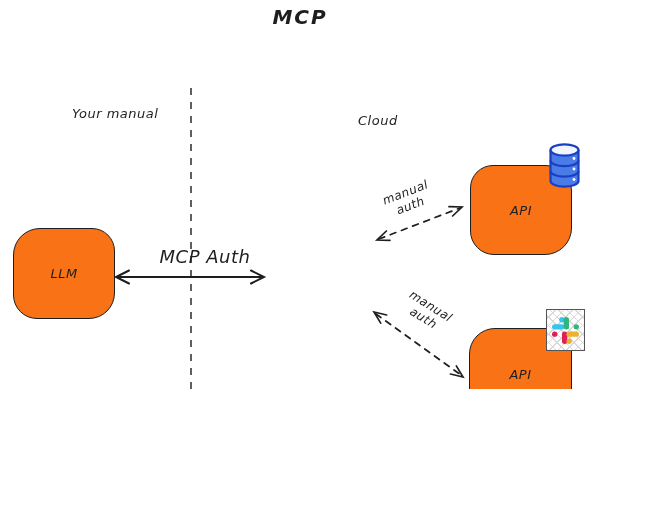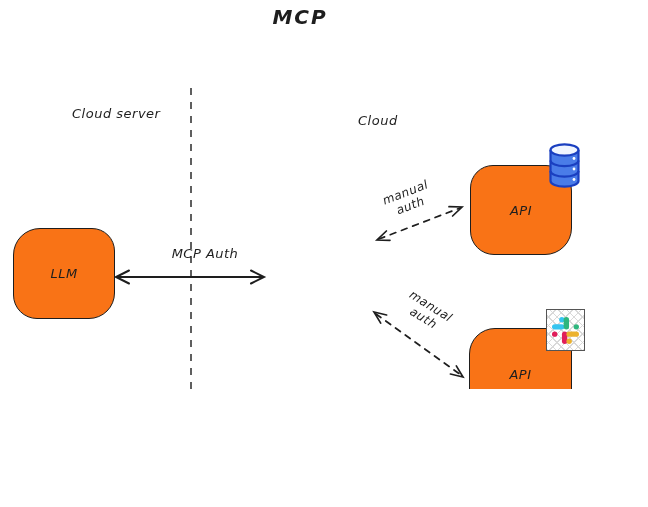--- a/index.html
+++ b/index.html
@@ -17,21 +17,21 @@
   .zone-right{left:358px;top:113px;}
   .node{
     position:absolute;background:#f97316;border:1.7px solid #1e1e1e;
     display:flex;align-items:center;justify-content:center;
     font-size:13px;font-style:italic;letter-spacing:.5px;
   }
   .node-llm{left:13px;top:228px;width:100px;height:89px;border-radius:27px 23px 26px 24px;font-style:italic;}
   .node-mcp{left:272px;top:228px;width:103px;height:90px;border-radius:24px 27px 23px 26px;}
   .node-api1{left:470px;top:165px;width:100px;height:88px;border-radius:23px 26px 27px 24px;}
   .node-api2{left:469px;top:328px;width:101px;height:90px;border-radius:26px 24px 25px 27px;}
-  .edge-label{position:absolute;font-size:13px;font-style:italic;letter-spacing:.5px;text-align:center;}
+  .edge-label{position:absolute;font-size:18px;font-style:italic;letter-spacing:.5px;text-align:center;}
   .edge-llm-mcp{left:150px;top:246px;width:110px;}
   .edge-manual{width:56px;line-height:1.2;font-size:12px;}
   .edge-manual-top{left:380px;top:185px;transform:rotate(-21deg);}
   .edge-manual-bottom{left:399px;top:298px;transform:rotate(32deg);}
   .icon-abs{position:absolute;}
   .db-icon{left:548px;top:142px;}
   .slack-frame{
     left:546px;top:309px;width:39px;height:42px;border:1.5px solid #555;
     box-sizing:border-box;background:#fff;
     background-image:
@@ -63,21 +63,21 @@
 
     <g stroke="#1e1e1e" stroke-width="1.7" fill="none" stroke-linecap="round">
       <line x1="376" y1="314" x2="461" y2="375" stroke-dasharray="6 6"></line>
       <path d="M380.7 323.1 L374 312 L386.6 315.0"></path>
       <path d="M450.4 374.0 L463 377 L456.3 365.9"></path>
     </g>
   </svg>
 
   <div class="title">MCP</div>
 
-  <div class="zone-label zone-left">Cloud server</div>
+  <div class="zone-label zone-left">Your manual</div>
   <div class="zone-label zone-right">Cloud</div>
 
   <div class="node node-llm">
     <span>LLM</span>
   </div>
 
 
   <div class="node node-api1">
     <span>API</span>
   </div>

